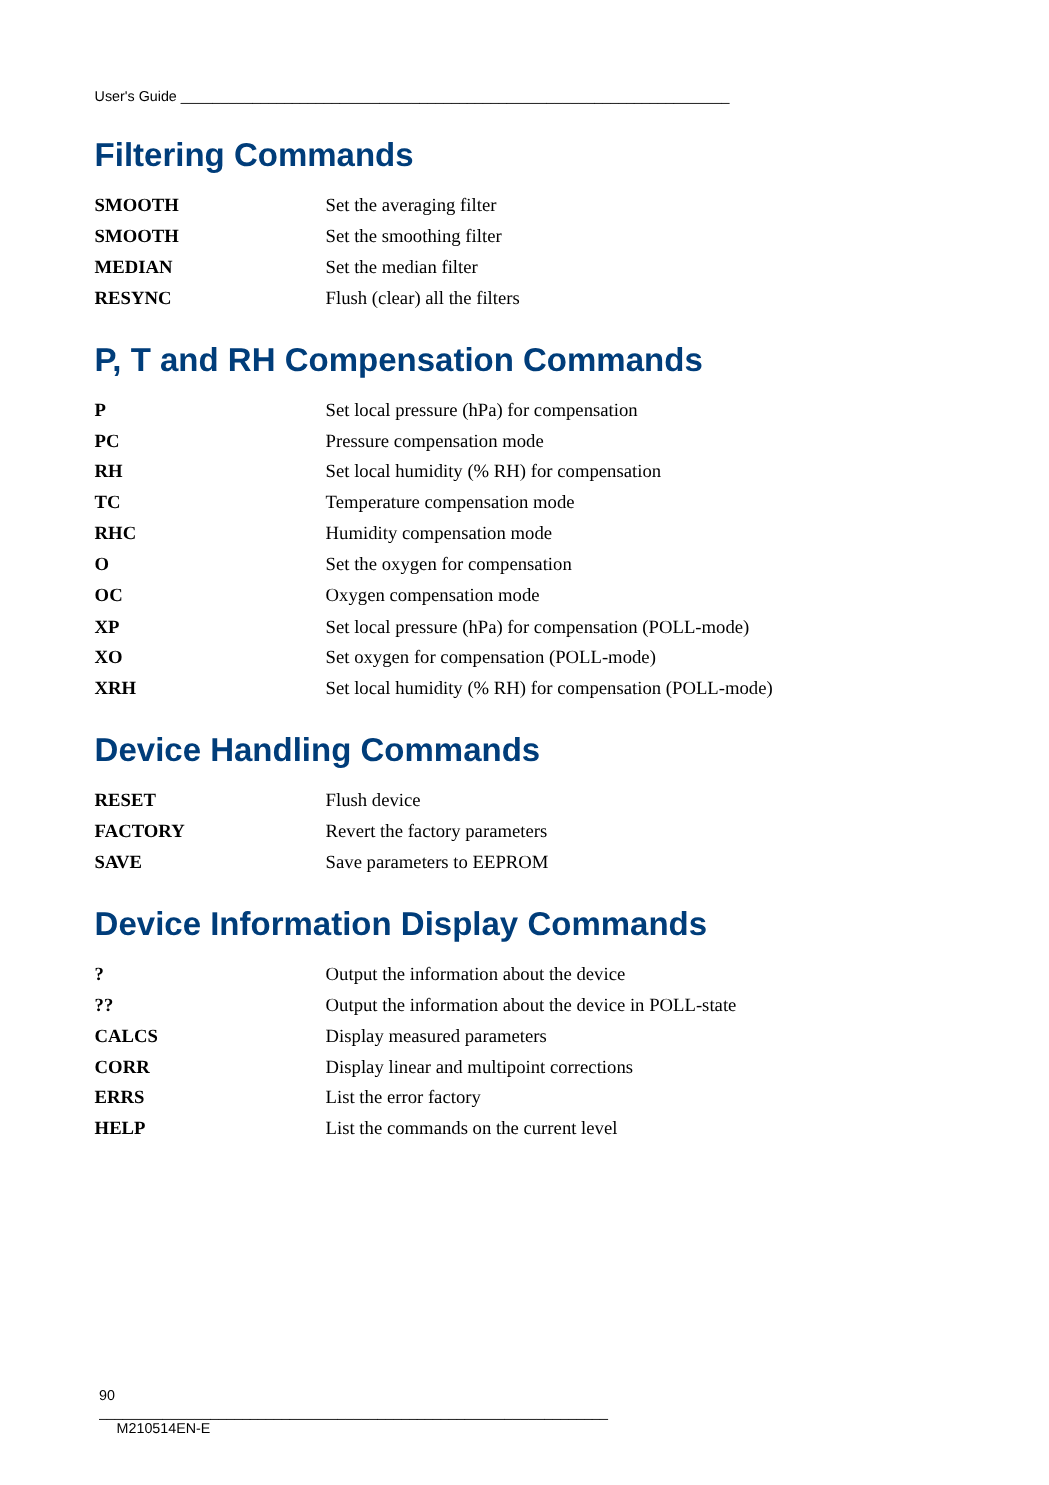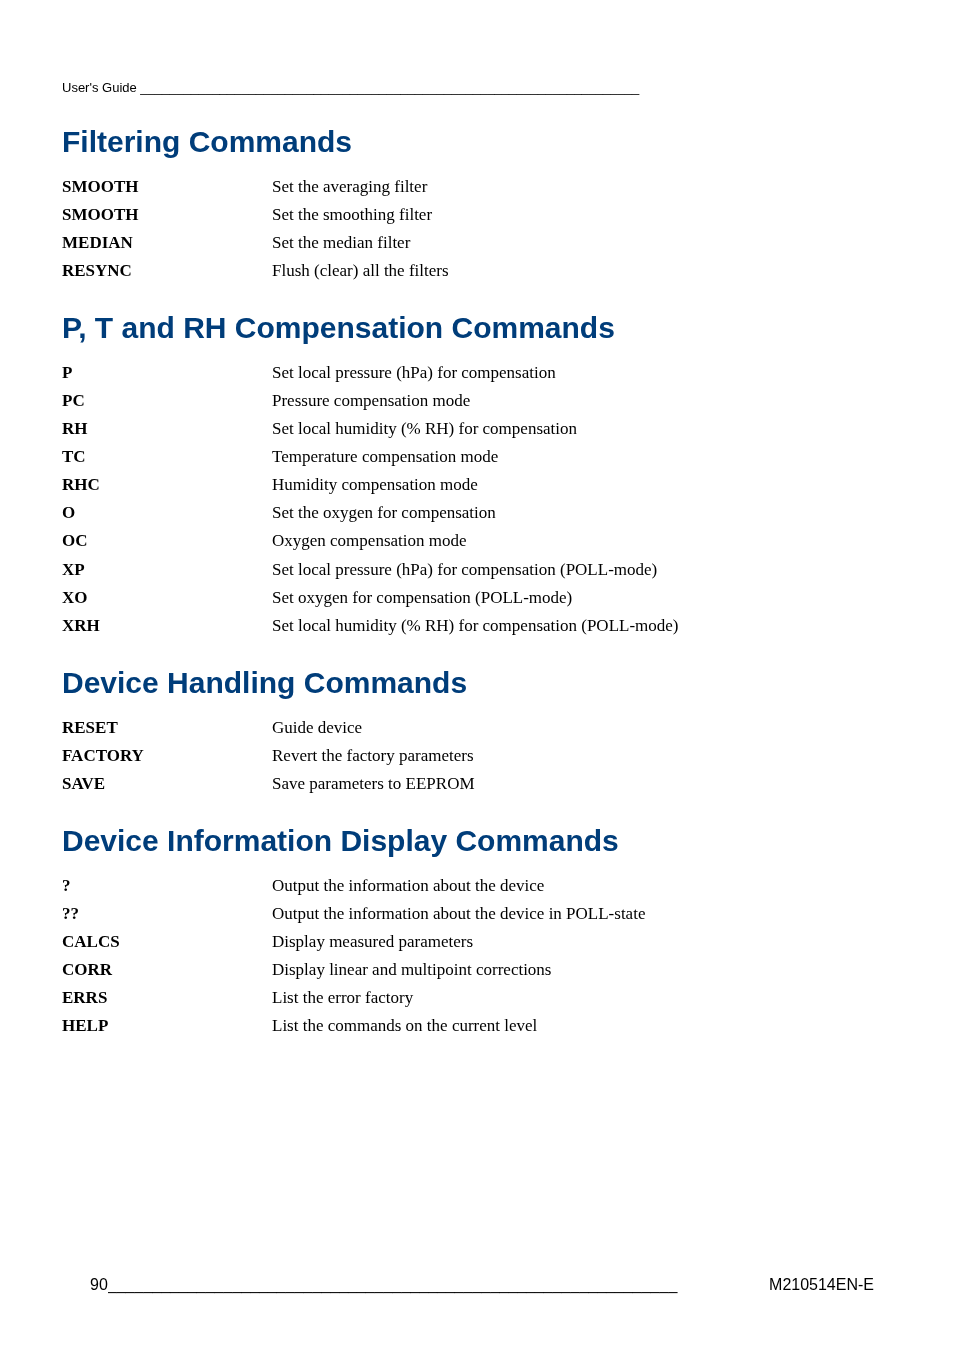--- a/index.html
+++ b/index.html
@@ -9,20 +9,21 @@
     font-family: "Times New Roman", Times, serif;
     color: #000;
     width: 954px;
     height: 1350px;
     box-sizing: border-box;
     position: relative;
   }
   .page {
     padding: 80px 80px 0 62px;
     box-sizing: border-box;
+    margin-left: 24px;
   }
   .running-head {
     font-family: Arial, Helvetica, sans-serif;
     font-size: 13px;
     color: #000;
     margin-bottom: 30px;
     white-space: nowrap;
     overflow: hidden;
   }
   h2.section {
@@ -48,26 +49,27 @@
     width: 210px;
   }
   table.cmds td.desc {
     font-family: "Times New Roman", Times, serif;
     font-weight: normal;
   }
   .footer {
     position: absolute;
     left: 90px;
     right: 80px;
-    bottom: 56px;
+    bottom: 44px;
     font-family: Arial, Helvetica, sans-serif;
-    font-size: 16px;
+    font-size: 13px;
     display: flex;
     white-space: nowrap;
     overflow: hidden;
+    flex-direction: column;
   }
   .footer .page-no {
     flex: 0 0 auto;
   }
   .footer .fill {
     flex: 1 1 auto;
     overflow: hidden;
   }
   .footer .doc-id {
     flex: 0 0 auto;
@@ -147,21 +149,21 @@
           <td class="desc">Set local humidity (% RH) for compensation (POLL-mode)</td>
         </tr>
   </tbody>
     </table>
 
   <h2 class="section">Device Handling Commands</h2>
   <table class="cmds">
     <tbody>
         <tr>
           <td class="cmd">RESET</td>
-          <td class="desc">Guide device</td>
+          <td class="desc">Flush device</td>
         </tr>
     <tr>
           <td class="cmd">FACTORY</td>
           <td class="desc">Revert the factory parameters</td>
         </tr>
     <tr>
           <td class="cmd">SAVE</td>
           <td class="desc">Save parameters to EEPROM</td>
         </tr>
   </tbody>

